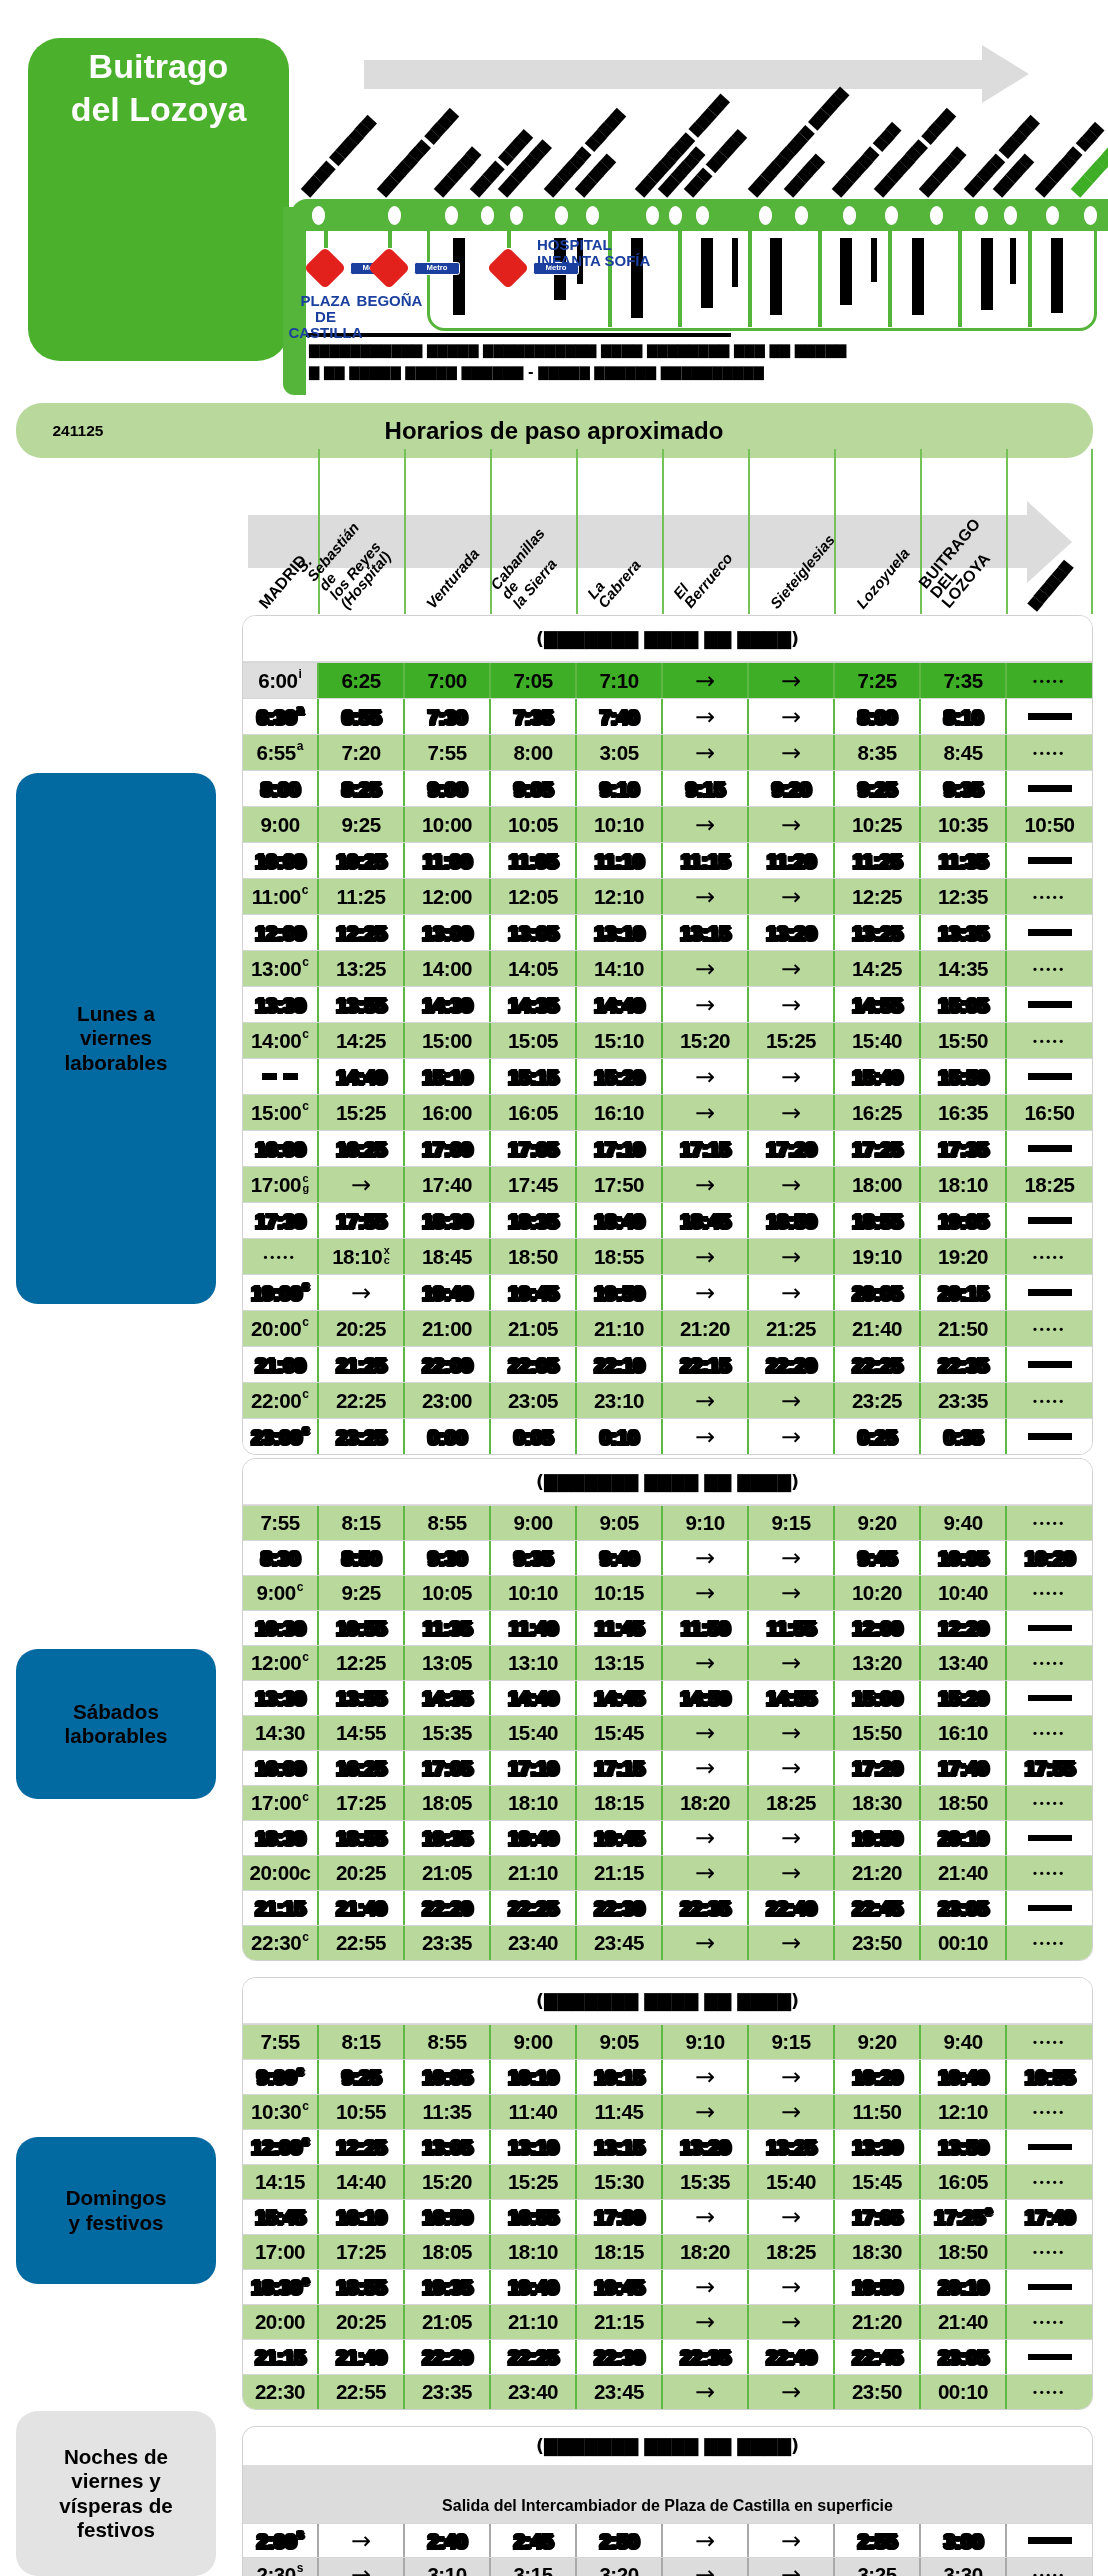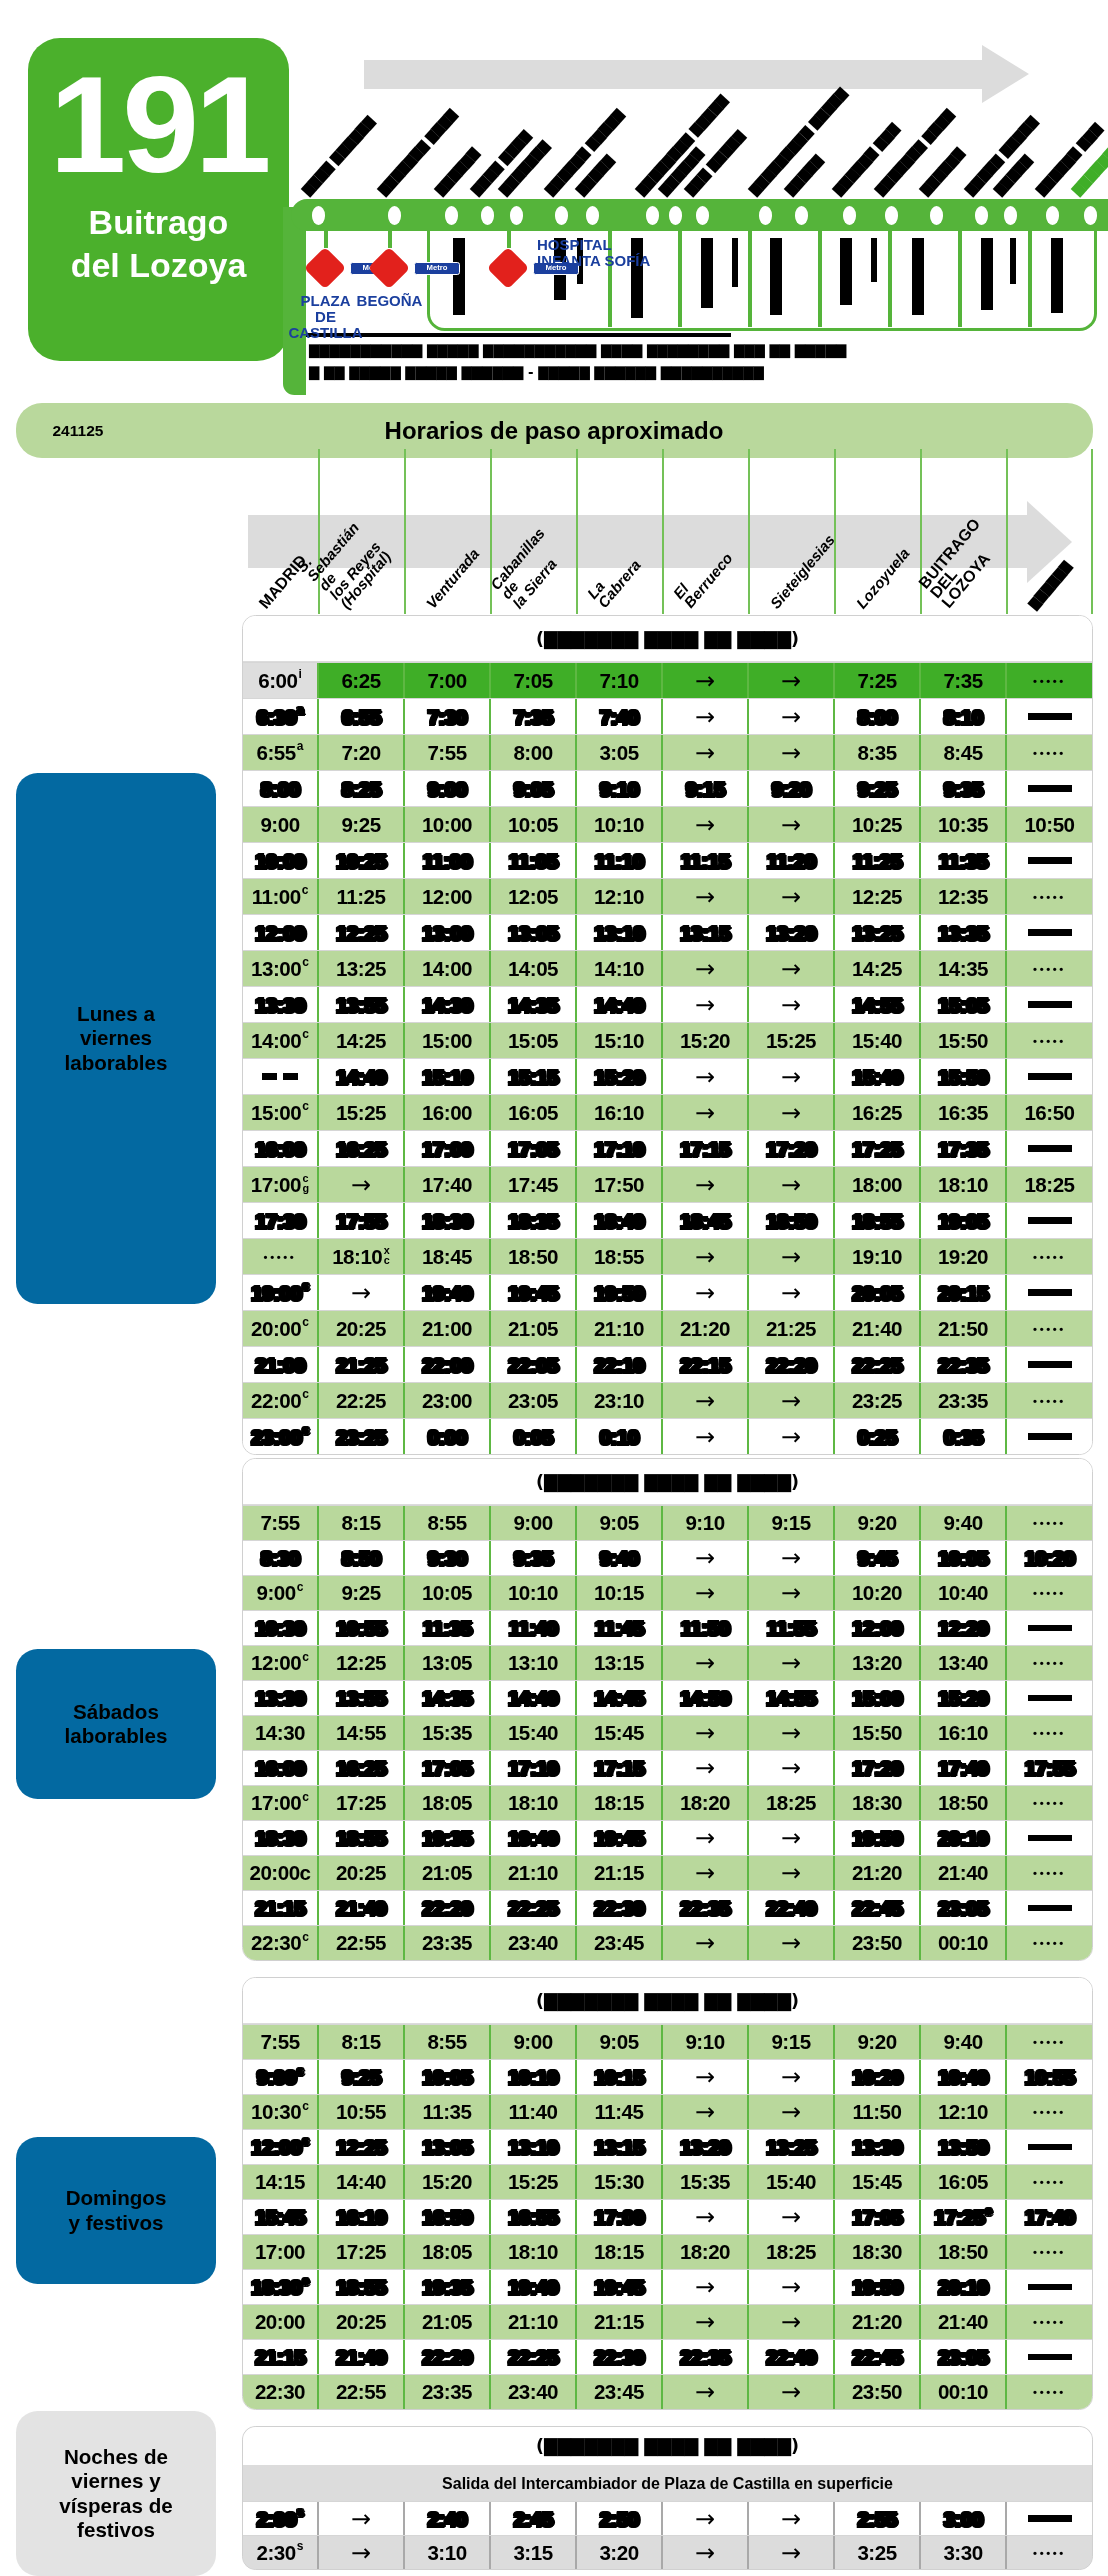--- a/index.html
+++ b/index.html
@@ -77,21 +77,21 @@
           border:1.5px solid #d0d0d0;background:#fff;box-sizing:border-box;}
   .stp0{top:615px;}
   .stp1{top:1458px;}
   .stp2{top:1977px;}
   .stp3{top:2426px;}
   .night{background:#dcdcdc;}
   .band{height:45px;display:flex;align-items:center;justify-content:center;font-weight:700;font-size:17.5px;
         background:#fff;border-bottom:1.5px solid #dcdcdc;font-family:"DejaVu Sans",sans-serif;}
   .night .band{height:38px;}
   .subband{height:35px;display:flex;align-items:center;justify-content:center;font-weight:700;
-           font-size:16px;background:#dcdcdc;}
+           font-size:16px;background:#dcdcdc;margin-top:22px;}
   .row{display:grid;grid-template-columns:76px repeat(8,86px) 1fr;border-top:1.5px solid #d6d6d6;}
   .stp0 .row{height:35px;}
   .stp1 .row{height:34px;}
   .stp2 .row{height:34px;}
   .stp3 .row,.stp4 .row{height:33px;}
   .bg-green{background:#b9d89c;}
   .bg-white{background:#ffffff;}
   .bg-dark{background:#3fae27;}
   .bg-gray{background:#dcdcdc;}
   .cell{display:flex;align-items:center;justify-content:center;border-right:2.6px solid #5eb843;
@@ -108,21 +108,20 @@
   .dashbar{display:inline-block;width:44px;height:6.7px;background:#000;}
   .dashbar.short{width:15.5px;margin:0 2.6px;}
   .deg{text-shadow:1.5px 0 0 currentColor,-1.5px 0 0 currentColor,0 1.5px 0 currentColor,0 -1.5px 0 currentColor,
        1.5px 1.5px 0 currentColor,-1.5px -1.5px 0 currentColor,1.5px -1.5px 0 currentColor,-1.5px 1.5px 0 currentColor,
        2.6px 1px 0 currentColor;}
 </style>
 </head>
 <body>
 
 <div class="badge">
-  <div class="num">191</div>
   <div class="dest" style="white-space:pre-line">Buitrago
 del Lozoya</div>
 </div>
 
 <div id="map">
   <div class="maparrow-body"></div>
   <div class="maparrow-head"></div>
   <div class="curve"></div>
   <div class="bar"></div>
   <div class="bframe"></div>

